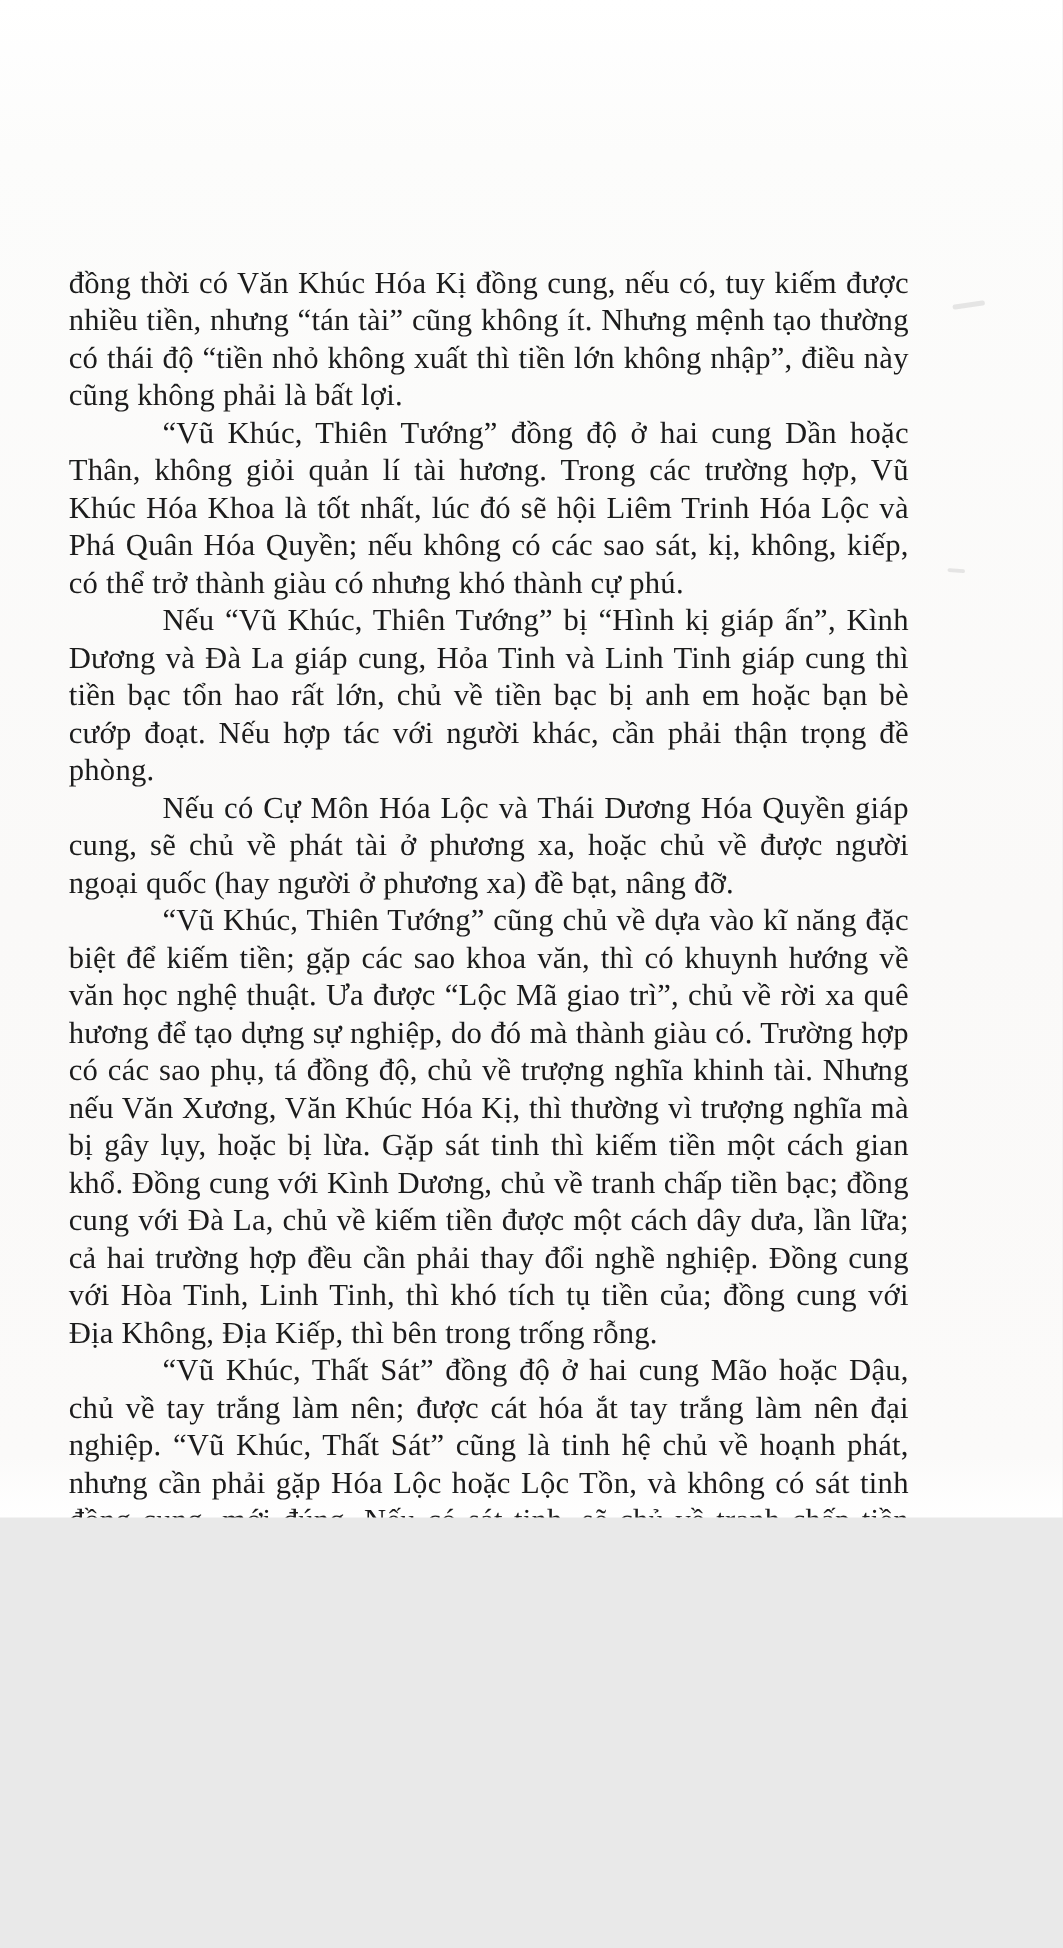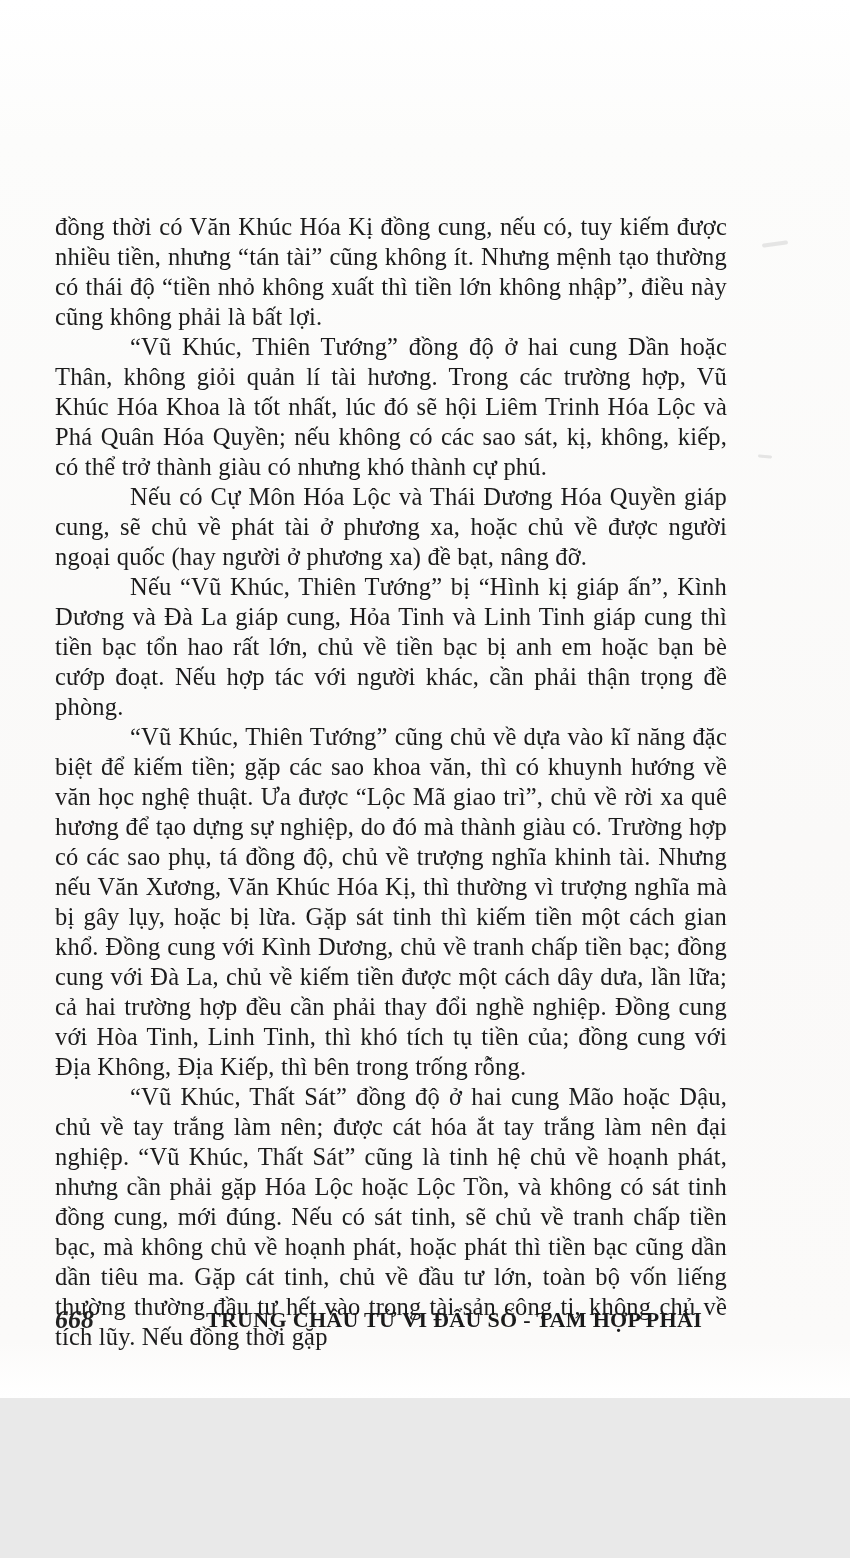--- a/index.html
+++ b/index.html
@@ -1,20 +1,20 @@
 <!DOCTYPE html>
 <html><head>
 <meta charset="utf-8">
 <style>
   html, body { margin: 0; padding: 0; }
   body { background: #e9e9e9; }
   .page {
     position: relative;
     width: 850px;
-    height: 1398px;
+    height: 1214px;
     margin: 0 auto;
     background: linear-gradient(180deg, #ffffff 0%, #fcfcfb 10%, #faf9f8 60%, #fbfaf9 96%, #ffffff 100%);
     overflow: hidden;
     font-family: "Liberation Serif", "DejaVu Serif", serif;
   }
   
   .body-text {
     position: absolute;
     left: 55px;
     top: 212px;
@@ -102,22 +102,22 @@
   }
 </style>
 </head>
 <body>
 
 <div class="page">
 
   <div class="body-text">
     <p>đồng thời có Văn Khúc Hóa Kị đồng cung, nếu có, tuy kiếm được nhiều tiền, nhưng “tán tài” cũng không ít. Nhưng mệnh tạo thường có thái độ “tiền nhỏ không xuất thì tiền lớn không nhập”, điều này cũng không phải là bất lợi.</p>
     <p class="indent">“Vũ Khúc, Thiên Tướng” đồng độ ở hai cung Dần hoặc Thân, không giỏi quản lí tài hương. Trong các trường hợp, Vũ Khúc Hóa Khoa là tốt nhất, lúc đó sẽ hội Liêm Trinh Hóa Lộc và Phá Quân Hóa Quyền; nếu không có các sao sát, kị, không, kiếp, có thể trở thành giàu có nhưng khó thành cự phú.</p>
+    <p class="indent">Nếu “Vũ Khúc, Thiên Tướng” bị “Hình kị giáp ấn”, Kình Dương và Đà La giáp cung, Hỏa Tinh và Linh Tinh giáp cung thì tiền bạc tổn hao rất lớn, chủ về tiền bạc bị anh em hoặc bạn bè cướp đoạt. Nếu hợp tác với người khác, cần phải thận trọng đề phòng.</p>
     <p class="indent">Nếu có Cự Môn Hóa Lộc và Thái Dương Hóa Quyền giáp cung, sẽ chủ về phát tài ở phương xa, hoặc chủ về được người ngoại quốc (hay người ở phương xa) đề bạt, nâng đỡ.</p>
-    <p class="indent">Nếu “Vũ Khúc, Thiên Tướng” bị “Hình kị giáp ấn”, Kình Dương và Đà La giáp cung, Hỏa Tinh và Linh Tinh giáp cung thì tiền bạc tổn hao rất lớn, chủ về tiền bạc bị anh em hoặc bạn bè cướp đoạt. Nếu hợp tác với người khác, cần phải thận trọng đề phòng.</p>
     <p class="indent">“Vũ Khúc, Thiên Tướng” cũng chủ về dựa vào kĩ năng đặc biệt để kiếm tiền; gặp các sao khoa văn, thì có khuynh hướng về văn học nghệ thuật. Ưa được “Lộc Mã giao trì”, chủ về rời xa quê hương để tạo dựng sự nghiệp, do đó mà thành giàu có. Trường hợp có các sao phụ, tá đồng độ, chủ về trượng nghĩa khinh tài. Nhưng nếu Văn Xương, Văn Khúc Hóa Kị, thì thường vì trượng nghĩa mà bị gây lụy, hoặc bị lừa. Gặp sát tinh thì kiếm tiền một cách gian khổ. Đồng cung với Kình Dương, chủ về tranh chấp tiền bạc; đồng cung với Đà La, chủ về kiếm tiền được một cách dây dưa, lần lữa; cả hai trường hợp đều cần phải thay đổi nghề nghiệp. Đồng cung với Hòa Tinh, Linh Tinh, thì khó tích tụ tiền của; đồng cung với Địa Không, Địa Kiếp, thì bên trong trống rỗng.</p>
     <p class="indent">“Vũ Khúc, Thất Sát” đồng độ ở hai cung Mão hoặc Dậu, chủ về tay trắng làm nên; được cát hóa ắt tay trắng làm nên đại nghiệp. “Vũ Khúc, Thất Sát” cũng là tinh hệ chủ về hoạnh phát, nhưng cần phải gặp Hóa Lộc hoặc Lộc Tồn, và không có sát tinh đồng cung, mới đúng. Nếu có sát tinh, sẽ chủ về tranh chấp tiền bạc, mà không chủ về hoạnh phát, hoặc phát thì tiền bạc cũng dần dần tiêu ma. Gặp cát tinh, chủ về đầu tư lớn, toàn bộ vốn liếng thường thường đầu tư hết vào trong tài sản công ti, không chủ về tích lũy. Nếu đồng thời gặp</p>
   </div>
 
 
   <div class="scan-footer">
     <span class="page-number">668</span>
     <span class="book-title">TRUNG CHÂU TỬ VI ĐẨU SỐ - TAM HỢP PHÁI</span>
   </div>
 

